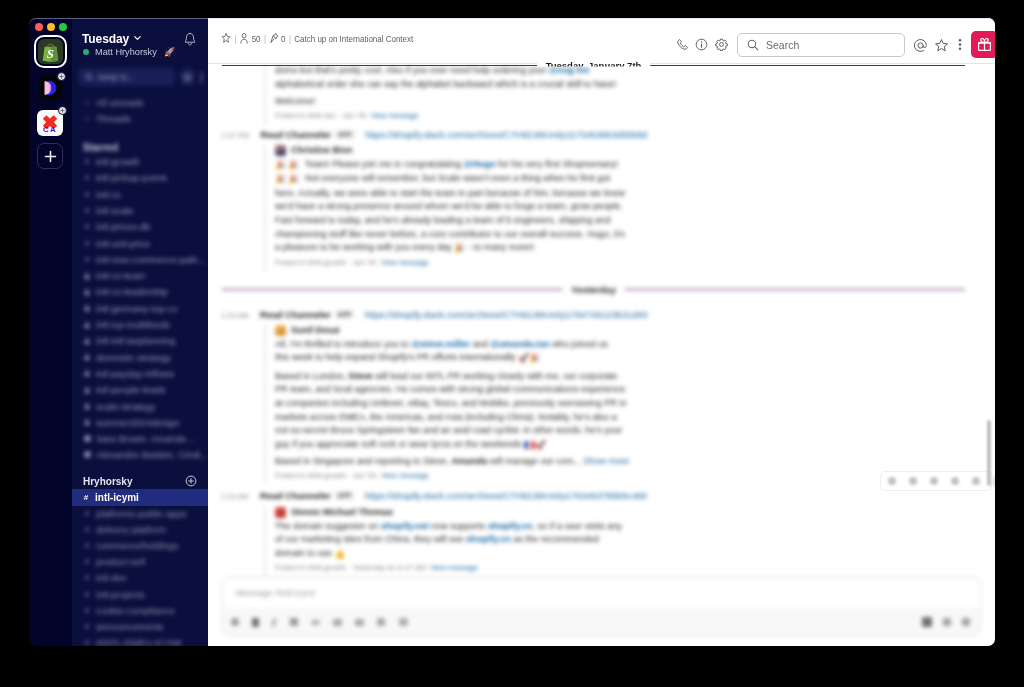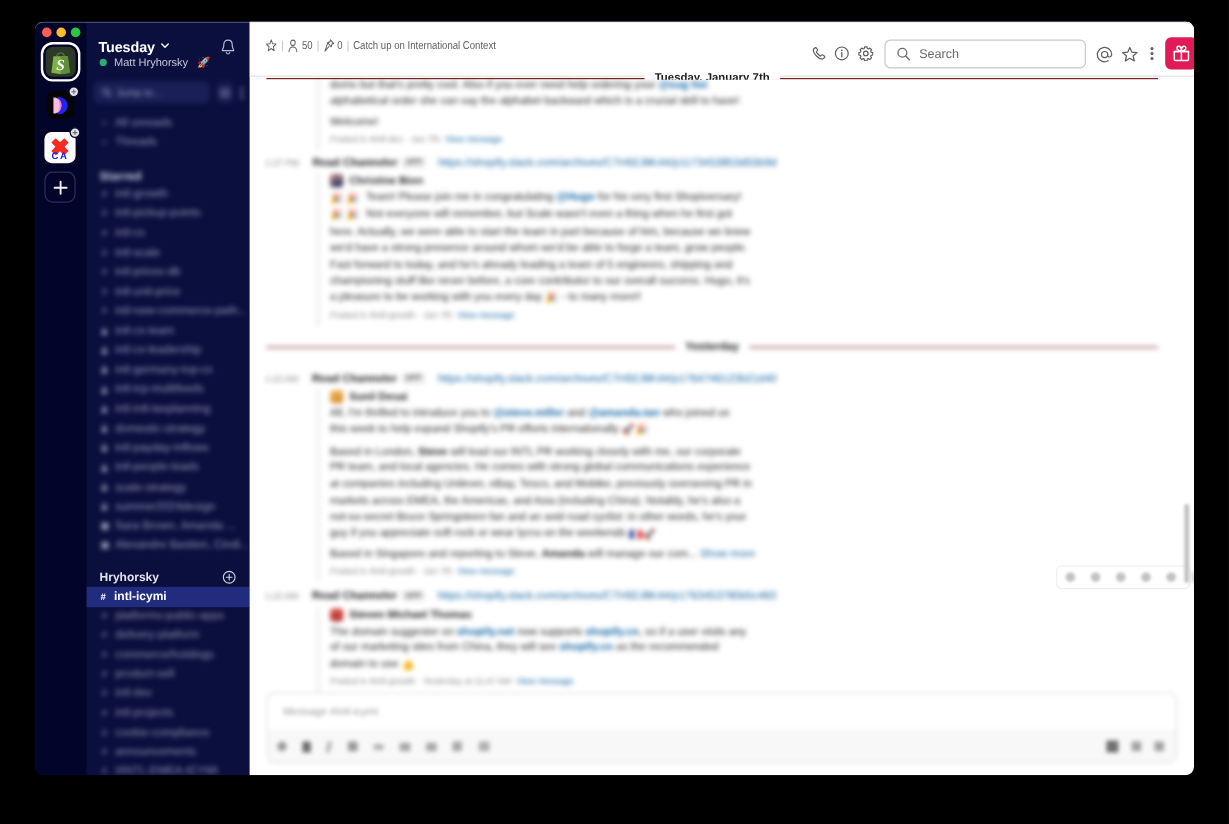--- a/index.html
+++ b/index.html
@@ -58,21 +58,21 @@
   .tb-right { position:absolute; left:-208px; right:0; top:0; height:45px; }
   .tbi { position:absolute; top:20px; }
   .tbi.kebab { top:19px; }
   .tb-search { position:absolute; top:15px; width:168px; height:24px; border:1px solid #c9c9cb; border-radius:5px;
                display:flex; align-items:center; gap:7px; padding-left:9px; font-size:10.5px; color:#6a6a6c; }
   .gift { position:absolute; top:13px; width:27px; height:27px; background:#e01b57; border-radius:5px;
           display:flex; align-items:center; justify-content:center; }
 
   
   #msgs { position:absolute; left:0; top:0px; right:0; bottom:0; overflow:hidden; }
-  .divider { position:absolute; left:14px; right:30px; height:1px; background:#7f1d1d; z-index:8; }
+  .divider { position:absolute; left:14px; right:30px; height:1px; background:#701a75; z-index:8; }
   .blurdv { filter:blur(2.0px); }
   .dvtop { overflow:visible; z-index:22; }
   .dvtop .dv-label { clip-path: inset(-4px -20px 38% -20px); background:#fff; }
   .dv-label { position:absolute; left:50%; top:0; transform:translate(-50%,-50%); background:#fff; padding:0 9px;
               font-size:9.5px; font-weight:bold; color:#1d1c1d; white-space:nowrap; line-height:13px; }
   .blurmsg { filter: blur(2.0px); position:absolute; left:0; top:0; right:0; bottom:0; }
   .msg { position:absolute; left:13px; right:14px; font-size:9px; white-space:nowrap; line-height:10px; height:10px; }
   .mtime { color:#868686; font-size:7.5px; margin-right:9px; }
   .mauthor { font-weight:bold; color:#1d1c1d; font-size:9.3px; }
   .mapp { background:#e9e9ea; color:#616061; font-size:6.5px; padding:1px 3px; border-radius:2px;

